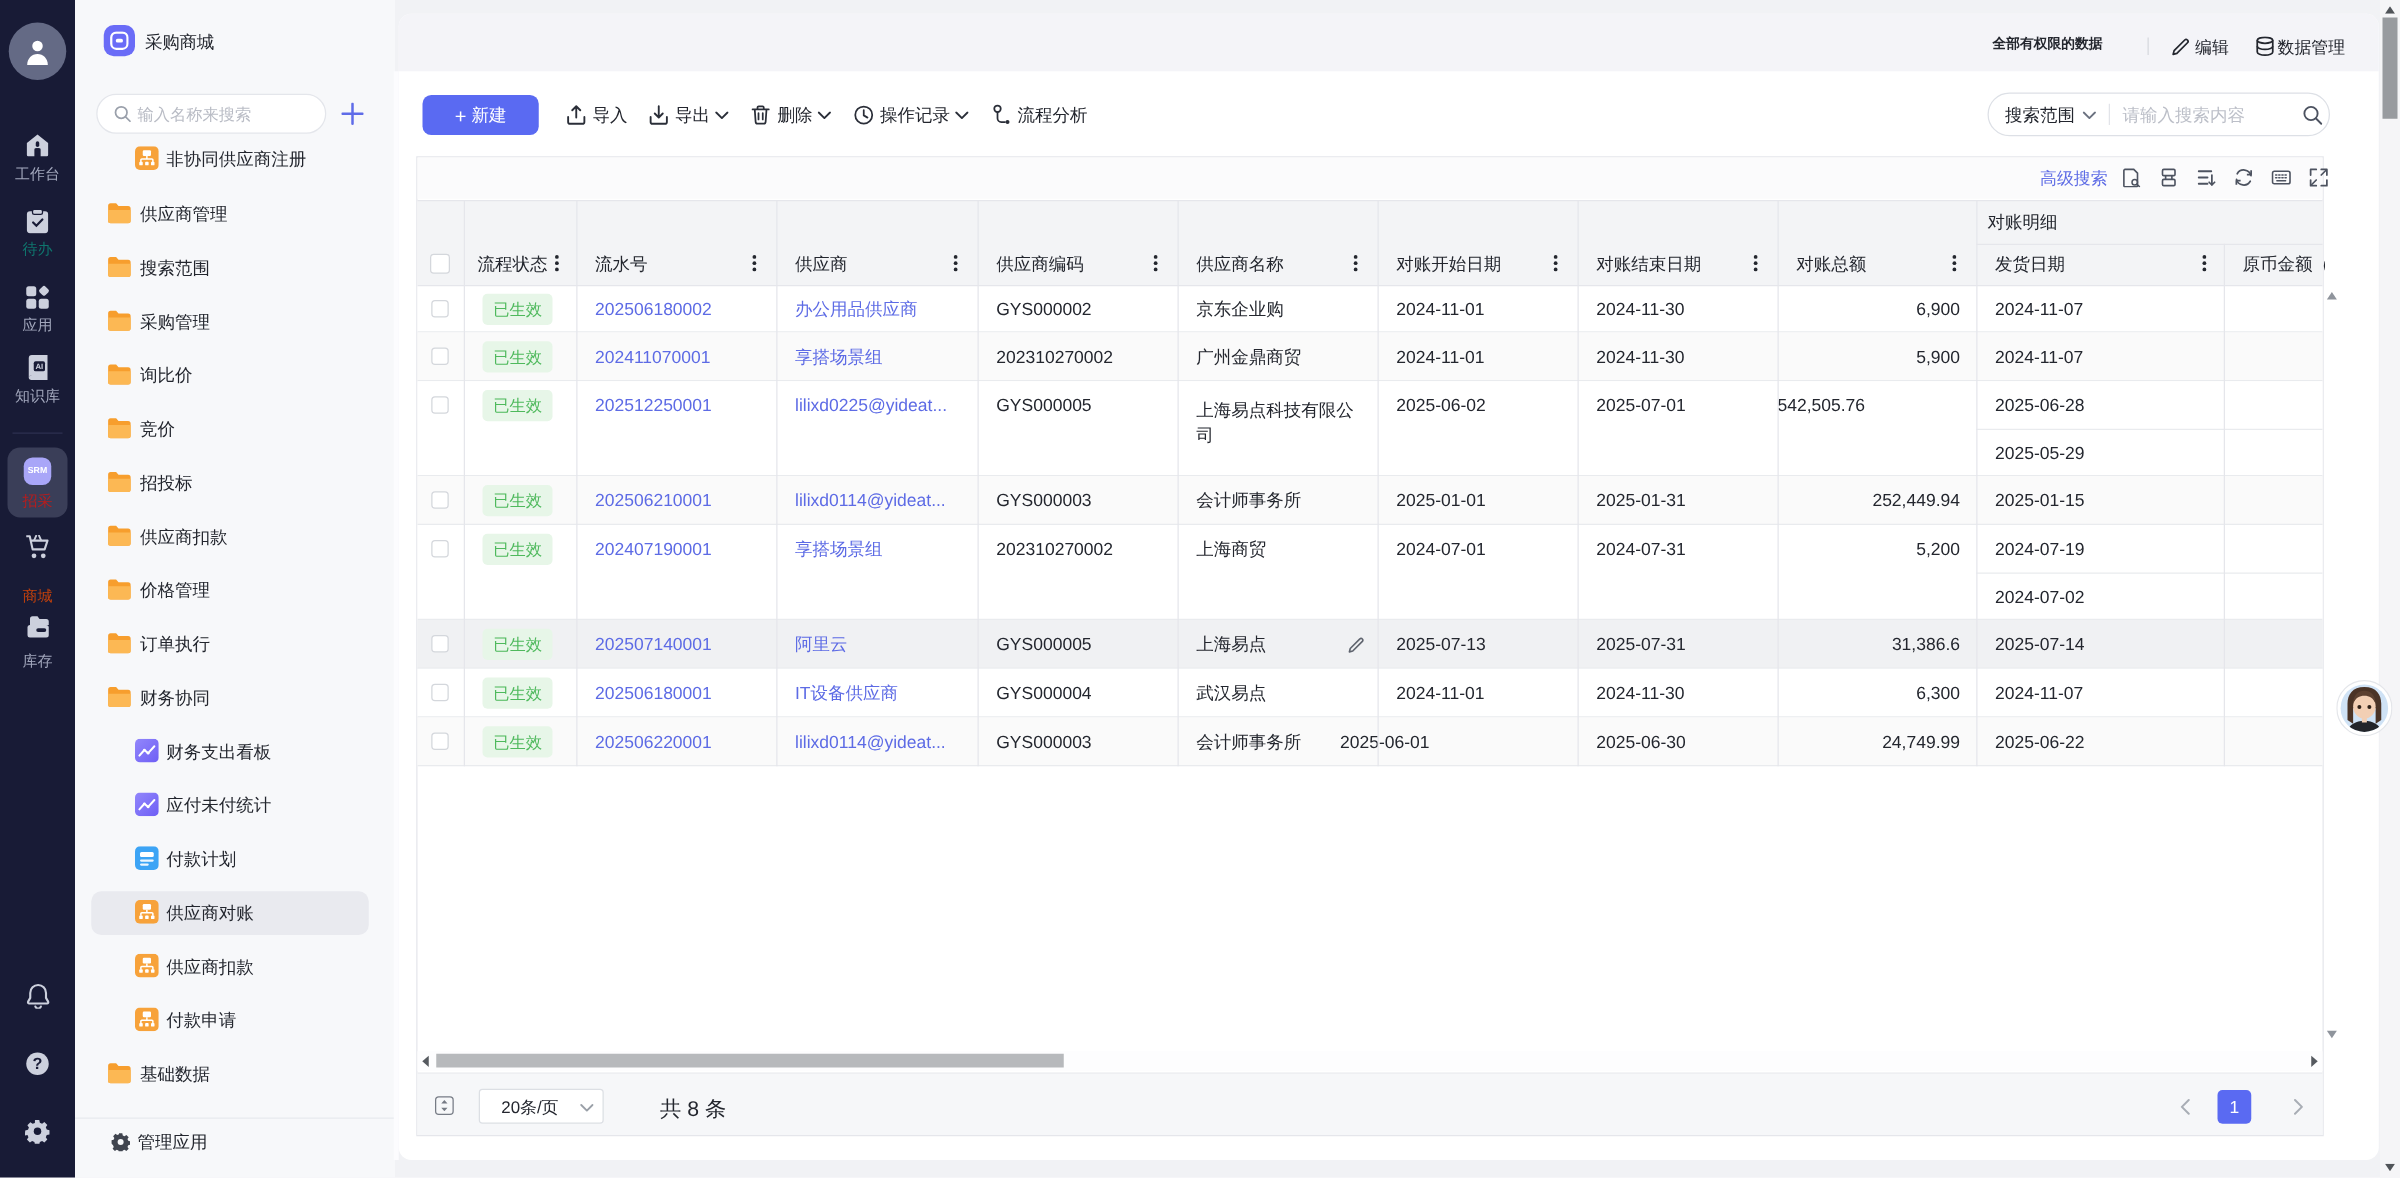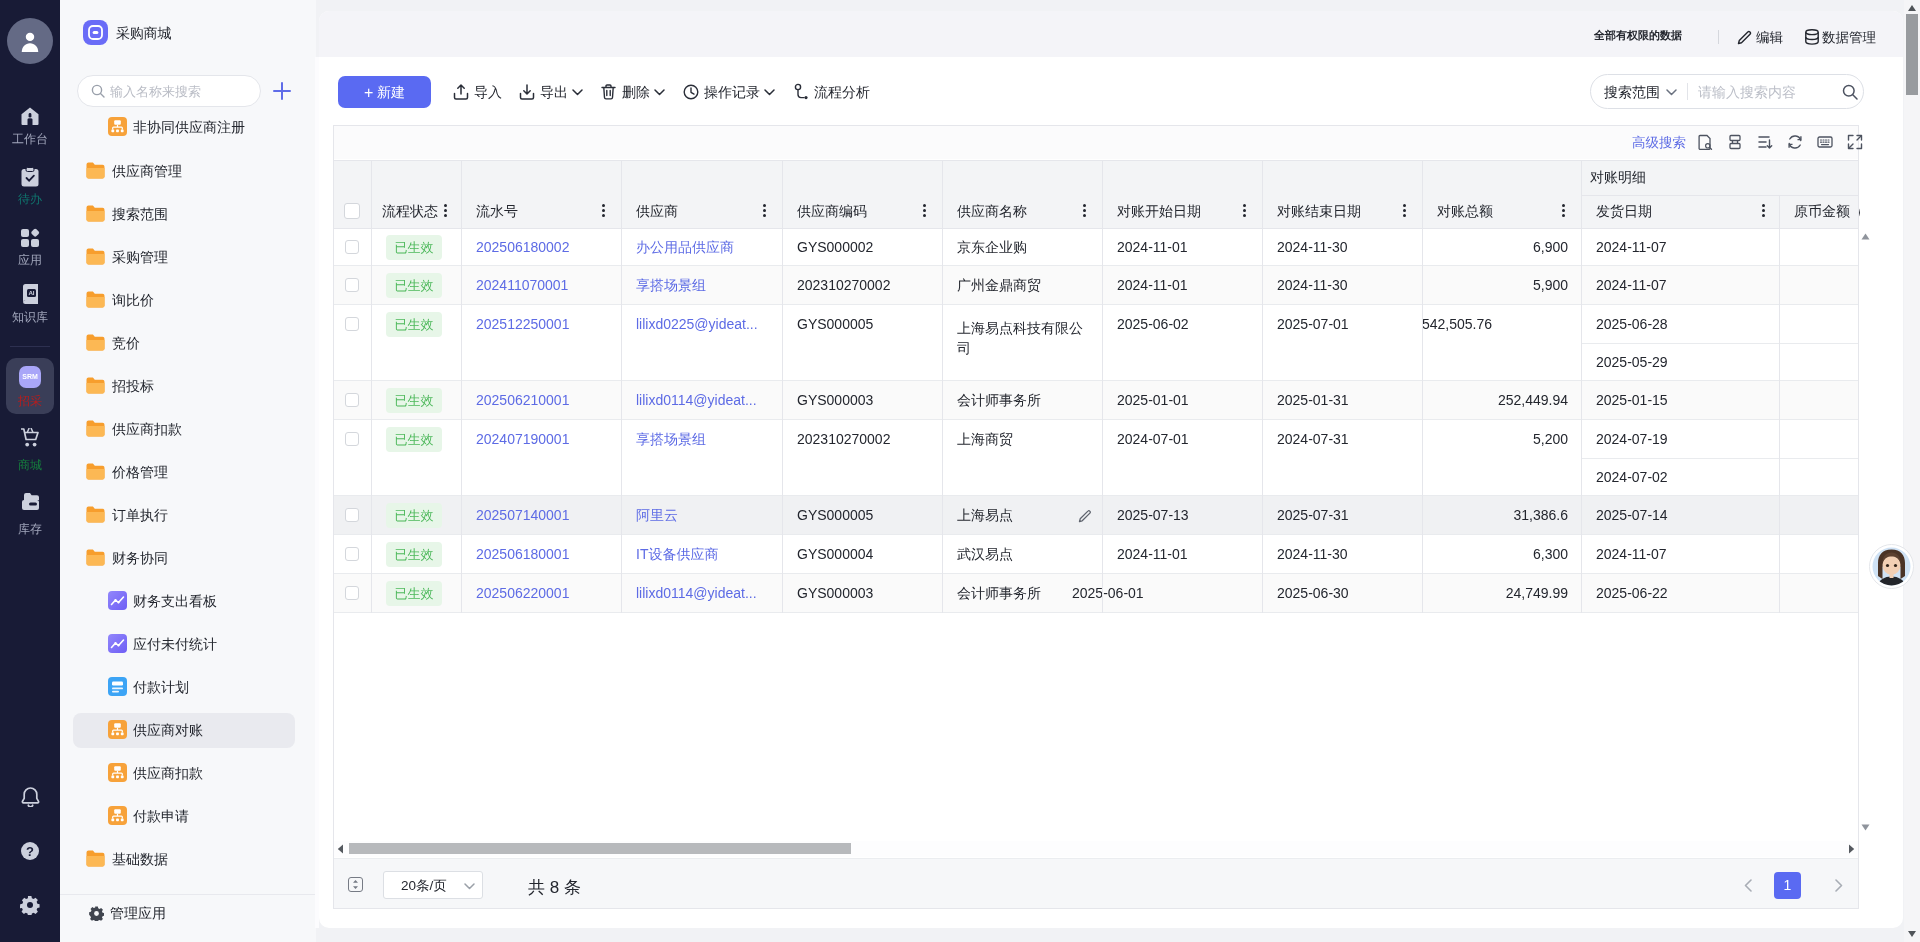--- a/index.html
+++ b/index.html
@@ -56,21 +56,21 @@
 <div class="a" style="left:6px;top:358px;width:48px;height:56px;border-radius:10px;background:#3a3e58"></div>
 <div class="a" style="left:19px;top:366px;width:22px;height:22px;border-radius:7px;background:#a9a6f8;
  color:#fff;font-size:7px;font-weight:bold;text-align:center;line-height:22px">SRM</div>
 <div class="rl" style="top:393px;color:#b91c1c">招采</div>
 <svg class="ic" style="left:20px;top:428px" width="20" height="20" viewBox="0 0 20 20">
 <path d="M1 1h2.8l2.3 10.5h9.6L18 4.5H5" stroke="#ccd0dd" stroke-width="1.7" fill="none" stroke-linejoin="round"></path>
 <path d="M9.2 0l-2 4.5M11 0l2 4.5" stroke="#ccd0dd" stroke-width="1.5"></path>
 <circle cx="7.2" cy="16.6" r="1.9" fill="#ccd0dd"></circle>
     <circle cx="14.6" cy="16.6" r="1.9" fill="#ccd0dd"></circle>
   </svg>
-<div class="rl" style="top:457px;color:#15803d">商城</div>
+<div class="rl" style="top:469px;color:#c2410c">商城</div>
 <svg class="ic" style="left:21px;top:492px" width="19" height="19" viewBox="0 0 19 19">
 <rect x="1" y="8" width="17" height="10" rx="2" fill="#ccd0dd"></rect>
 <path d="M3 8V3a2 2 0 0 1 2-2h4l1.6 2.2H16a2 2 0 0 1 2 2V8" fill="#ccd0dd"></path>
 <rect x="8" y="10.5" width="8" height="3" rx="1.5" fill="#181b36"></rect>
   </svg>
 <div class="rl" style="top:521px;color:#a2a7bc">库存</div>
 <svg class="ic" style="left:21px;top:787px" width="19" height="20" viewBox="0 0 19 20">
 <path d="M9.5 1a6.3 6.3 0 0 1 6.3 6.3v4l1.7 3a1 1 0 0 1-.9 1.5H2.4a1 1 0 0 1-.9-1.5l1.7-3v-4A6.3 6.3 0 0 1 9.5 1z" fill="none" stroke="#ccd0dd" stroke-width="1.7" stroke-linejoin="round"></path>
 <path d="M7.3 18.2a2.3 2.3 0 0 0 4.4 0" stroke="#ccd0dd" stroke-width="1.7" fill="none" stroke-linecap="round"></path>
   </svg>

